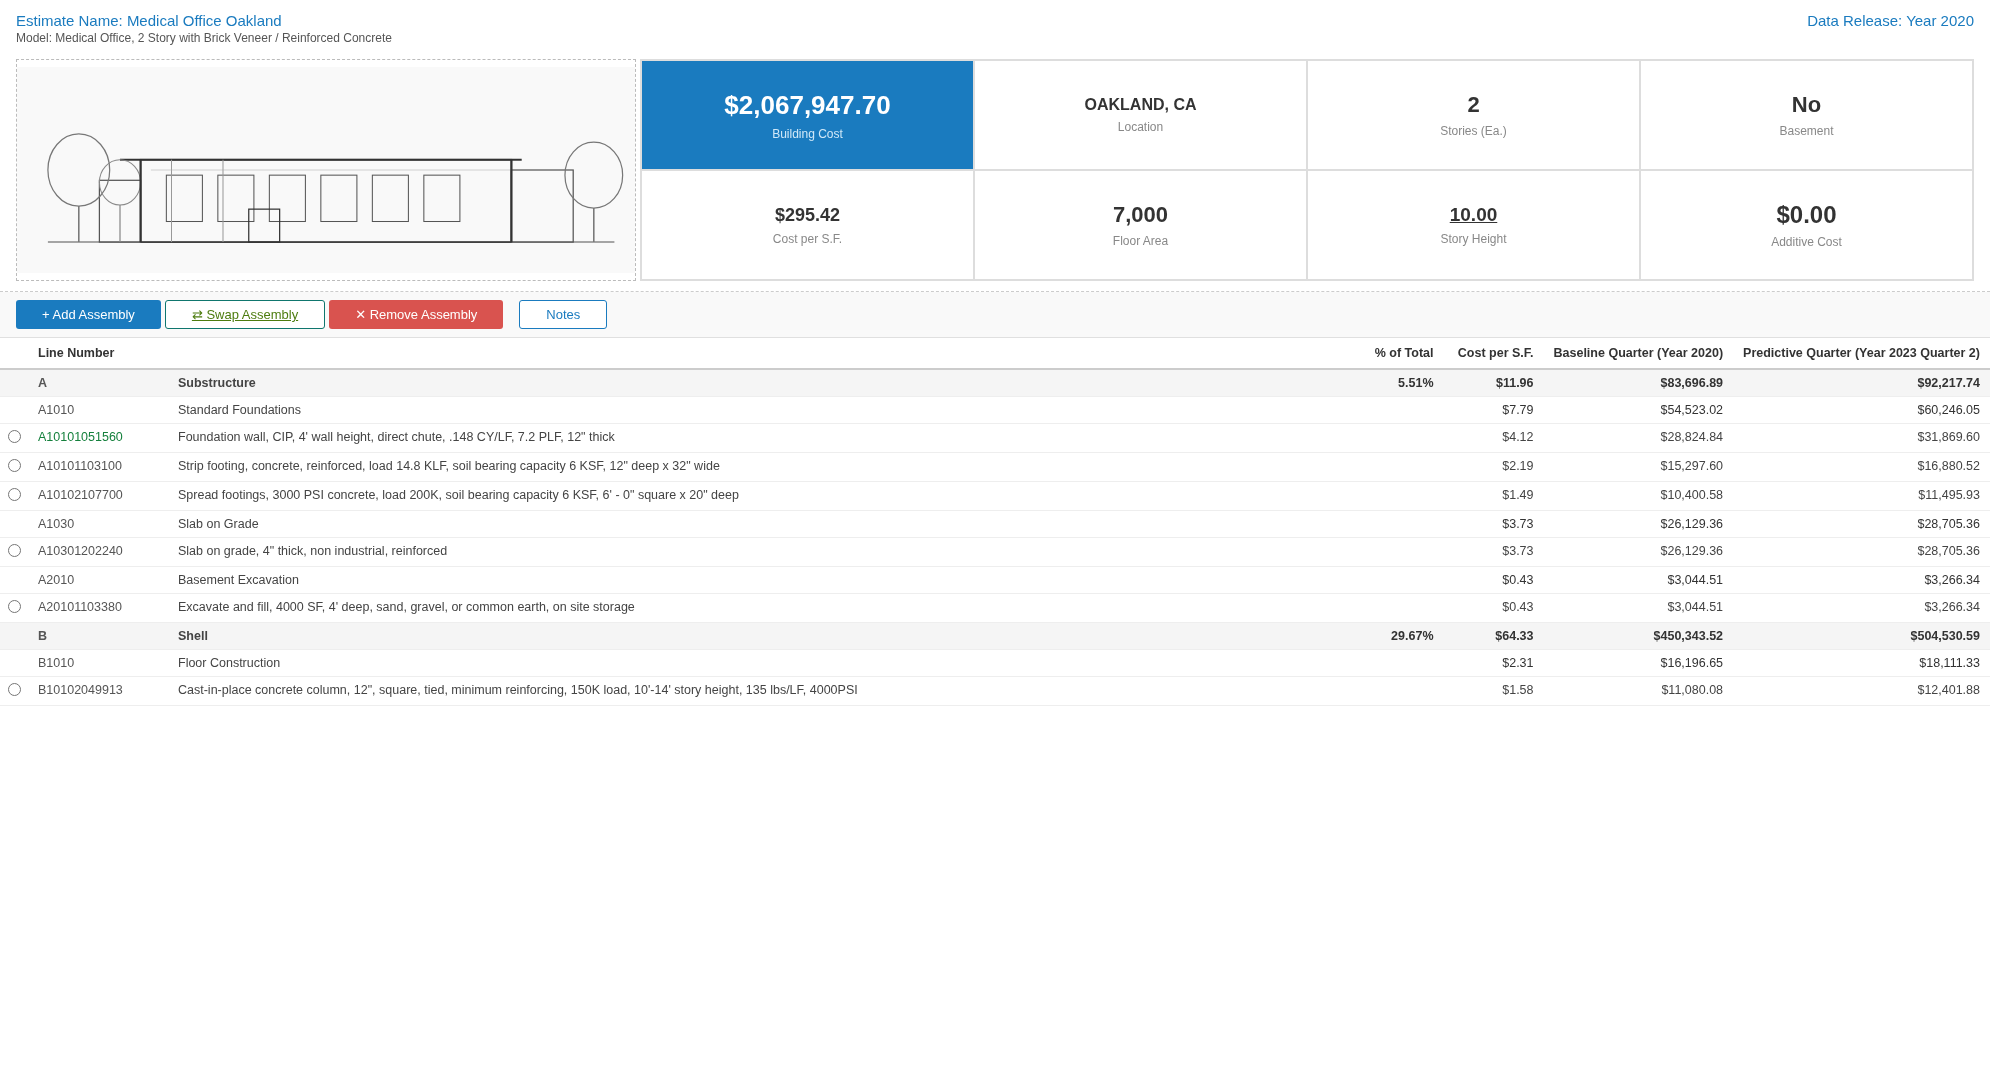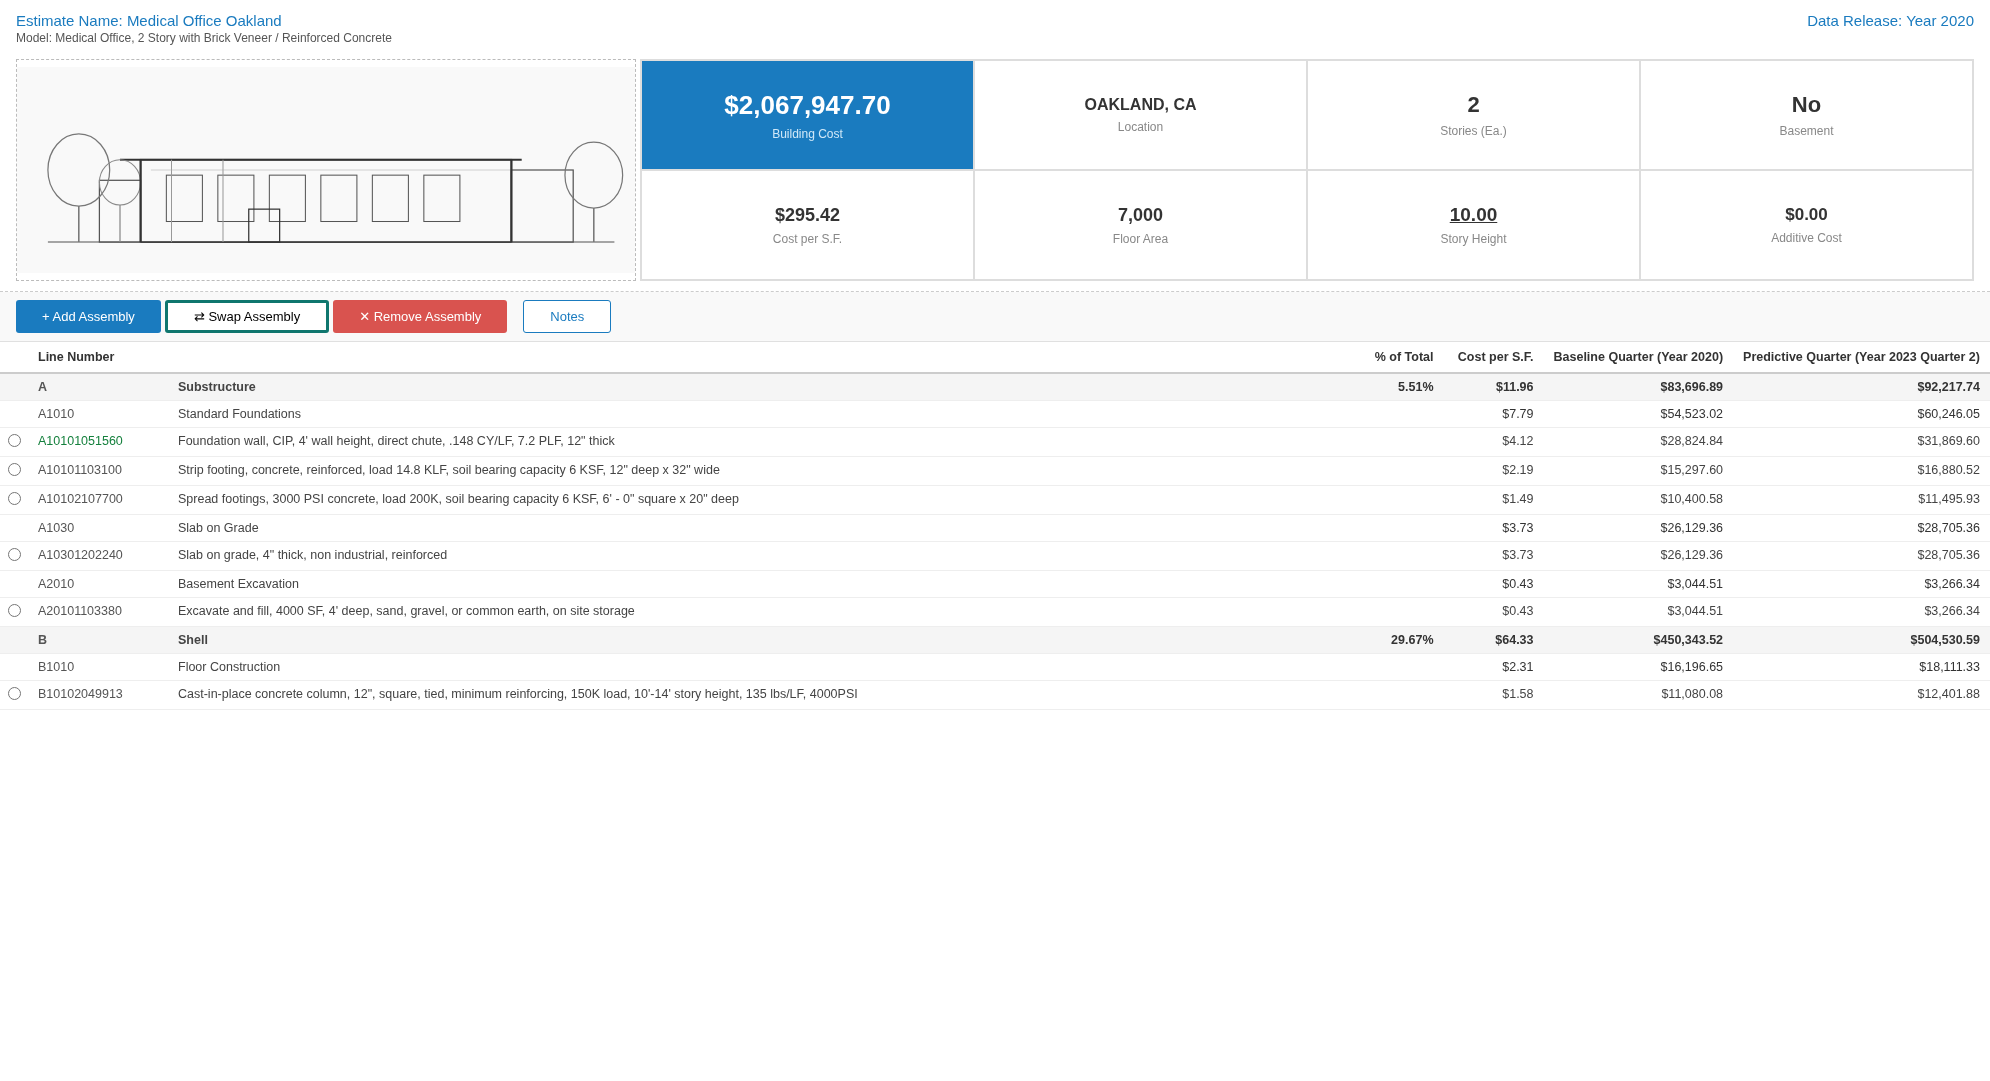--- a/index.html
+++ b/index.html
@@ -20,21 +20,21 @@
     .summary-card { border: 1px solid #ddd; padding: 16px; text-align: center; display: flex; flex-direction: column; align-items: center; justify-content: center; min-height: 90px; }
     .summary-card.highlight { background: #1a7bbf; color: #fff; }
     .summary-card .card-value { font-size: 22px; font-weight: bold; margin-bottom: 6px; }
     .summary-card.highlight .card-value { font-size: 26px; }
     .summary-card .card-label { font-size: 12px; color: #888; }
     .summary-card.highlight .card-label { color: #d0e8f8; }
 
     .toolbar { display: flex; padding: 8px 16px; gap: 4px; border-bottom: 1px solid #e0e0e0; background: #f9f9f9; }
     .toolbar-btn { display: flex; align-items: center; gap: 6px; padding: 6px 26px; border: none; cursor: pointer; font-size: 13px; border-radius: 3px; }
     .btn-blue { background: #1a7bbf; color: #fff; }
-    .btn-outline { background: #fff; color: #000000; border: 3px solid #0f766e; }
+    .btn-outline { background: #fff; color: #4d7c0f; border: 1px solid #0f766e; text-decoration: underline; }
     .btn-red { background: #d9534f; color: #fff; }
     .btn-outline-blue { background: #fff; color: #1a7bbf; border: 1px solid #1a7bbf; margin-left: 12px; }
 
     .table-area { overflow-y: auto; max-height: calc(100vh - 360px); }
     table { width: 100%; border-collapse: collapse; font-size: 12.5px; }
     thead th { background: #fff; border-bottom: 2px solid #ccc; padding: 8px 10px; text-align: left; white-space: nowrap; position: sticky; top: 0; z-index: 10; }
     thead th.right { text-align: right; }
     tbody tr { border-bottom: 1px solid #eee; }
     td { padding: 6px 10px; vertical-align: top; }
     td.right { text-align: right; }
@@ -128,29 +128,29 @@
     <div class="summary-card">
       <div class="card-value">No</div>
       <div class="card-label">Basement</div>
     </div>
 
     <div class="summary-card">
       <div class="card-value" style="font-size:18px;">$295.42</div>
       <div class="card-label">Cost per S.F.</div>
     </div>
     <div class="summary-card">
-      <div class="card-value" style="font-size:18px;">7,000</div>
+      <div class="card-value" style="font-size:22px;">7,000</div>
       <div class="card-label">Floor Area</div>
     </div>
     <div class="summary-card">
       <div class="card-value" style="font-size:19px;text-decoration:underline;">10.00</div>
       <div class="card-label">Story Height</div>
     </div>
     <div class="summary-card">
-      <div class="card-value" style="font-size:17px;">$0.00</div>
+      <div class="card-value" style="font-size:24px;">$0.00</div>
       <div class="card-label">Additive Cost</div>
     </div>
   </div>
 </div>
 
 <div class="toolbar">
   <button class="toolbar-btn btn-blue">+ Add Assembly</button>
   <button class="toolbar-btn btn-outline">⇄ Swap Assembly</button>
   <button class="toolbar-btn btn-red">✕ Remove Assembly</button>
   <button class="toolbar-btn btn-outline-blue">Notes</button>

